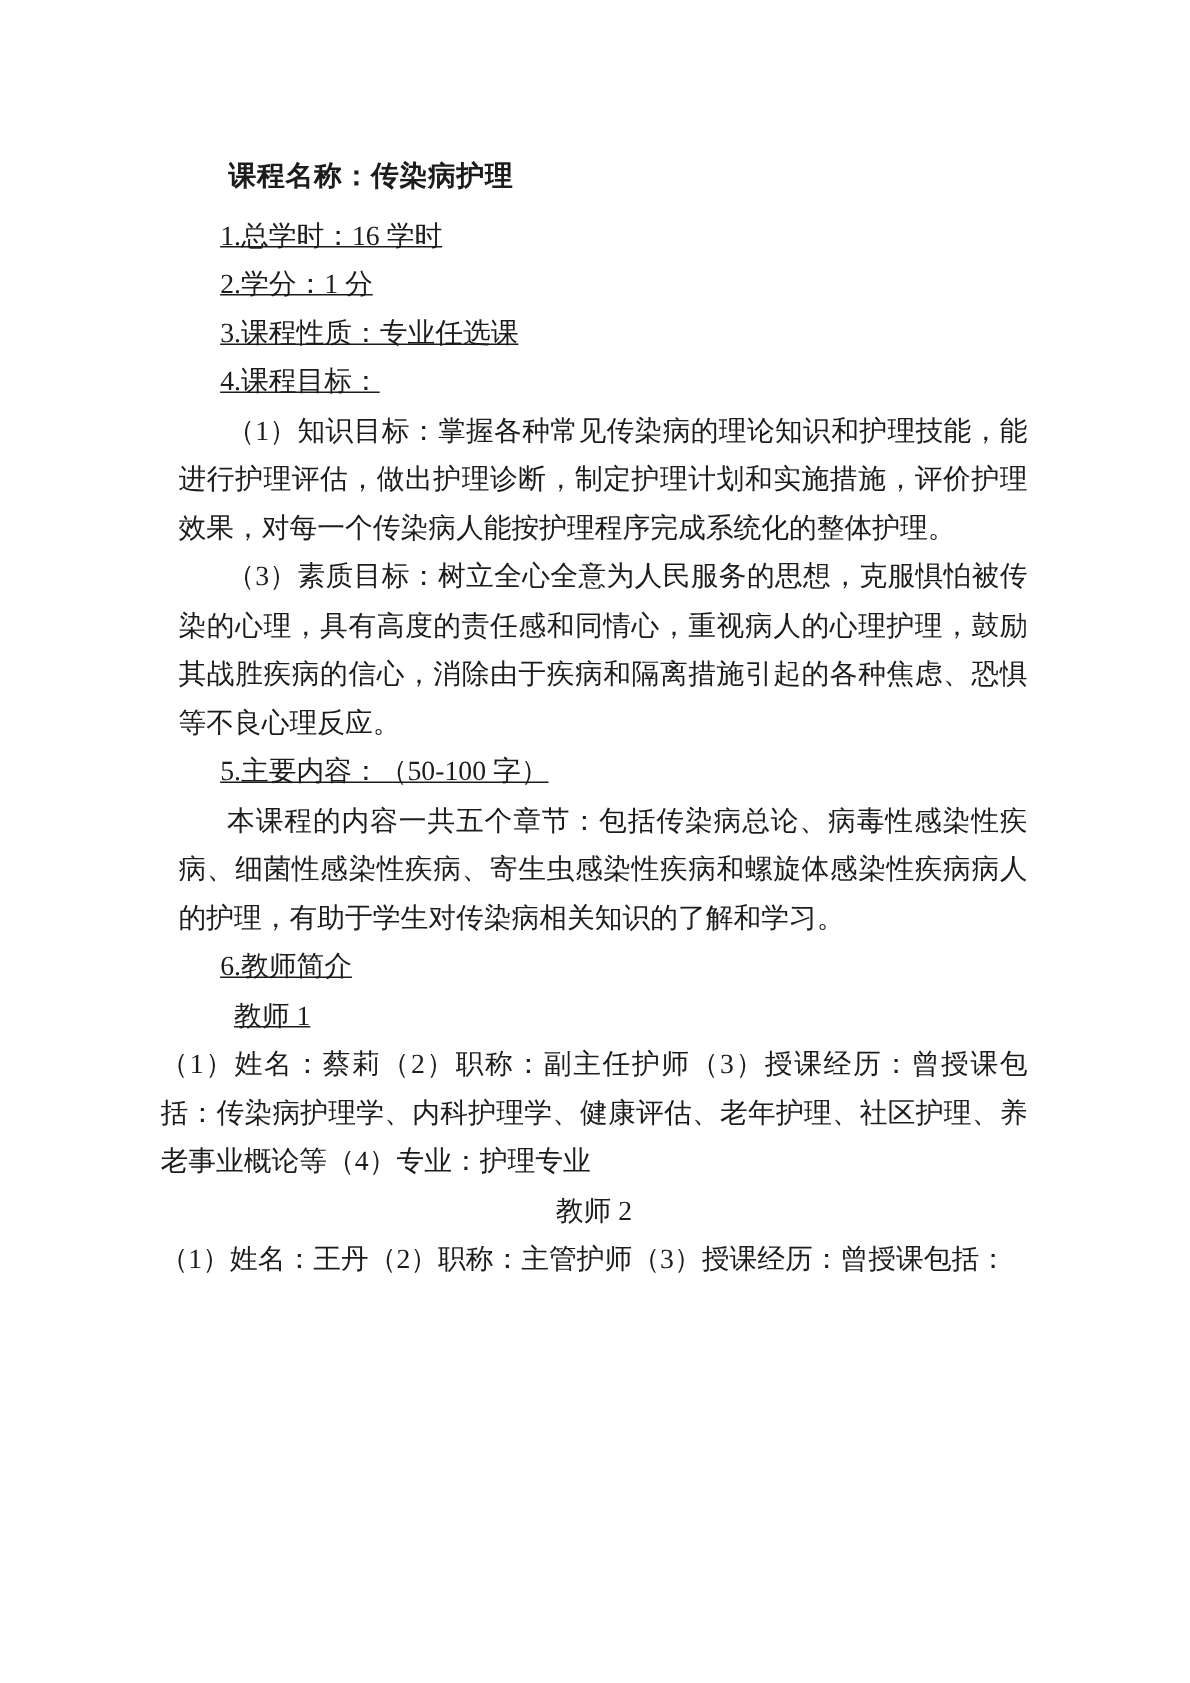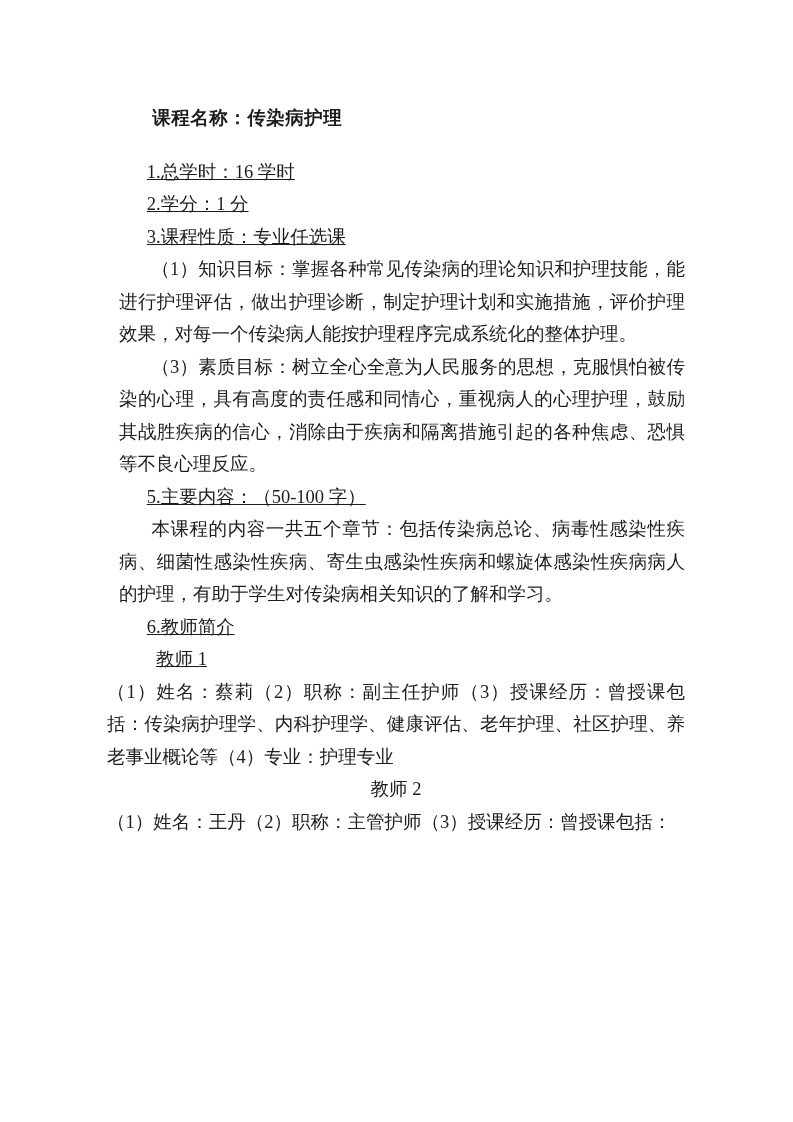--- a/index.html
+++ b/index.html
@@ -19,21 +19,21 @@
   }
   .page p {
     margin: 0;
     text-align: justify;
     text-justify: inter-character;
   }
   p.title {
     font-weight: bold;
     text-indent: 1.8em;
     text-align: left;
-    margin-bottom: 21px;
+    margin-bottom: 7px;
     letter-spacing: 0.5px;
   }
   p.item {
     text-indent: 1.5em;
     text-align: left;
     text-decoration: underline;
   }
   p.para {
     text-indent: 1.75em;
   }
@@ -55,20 +55,21 @@
 </head>
 <body>
 
 <div class="page">
 
   <p class="title">课程名称：传染病护理</p>
 
   <p class="item">1.总学时：16 学时</p>
   <p class="item">2.学分：1 分</p>
   <p class="item">3.课程性质：专业任选课</p>
+  <p class="item">4.课程目标：</p>
 
   <p class="para mt">（1）知识目标：掌握各种常见传染病的理论知识和护理技能，能进行护理评估，做出护理诊断，制定护理计划和实施措施，评价护理效果，对每一个传染病人能按护理程序完成系统化的整体护理。</p>
   <p class="para mt">（3）素质目标：树立全心全意为人民服务的思想，克服惧怕被传染的心理，具有高度的责任感和同情心，重视病人的心理护理，鼓励其战胜疾病的信心，消除由于疾病和隔离措施引起的各种焦虑、恐惧等不良心理反应。</p>
 
   <p class="item mt">5.主要内容：（50-100 字）</p>
   <p class="para">本课程的内容一共五个章节：包括传染病总论、病毒性感染性疾病、细菌性感染性疾病、寄生虫感染性疾病和螺旋体感染性疾病病人的护理，有助于学生对传染病相关知识的了解和学习。</p>
 
   <p class="item mt">6.教师简介</p>
 
   <p class="teacher-label">教师 1</p>

